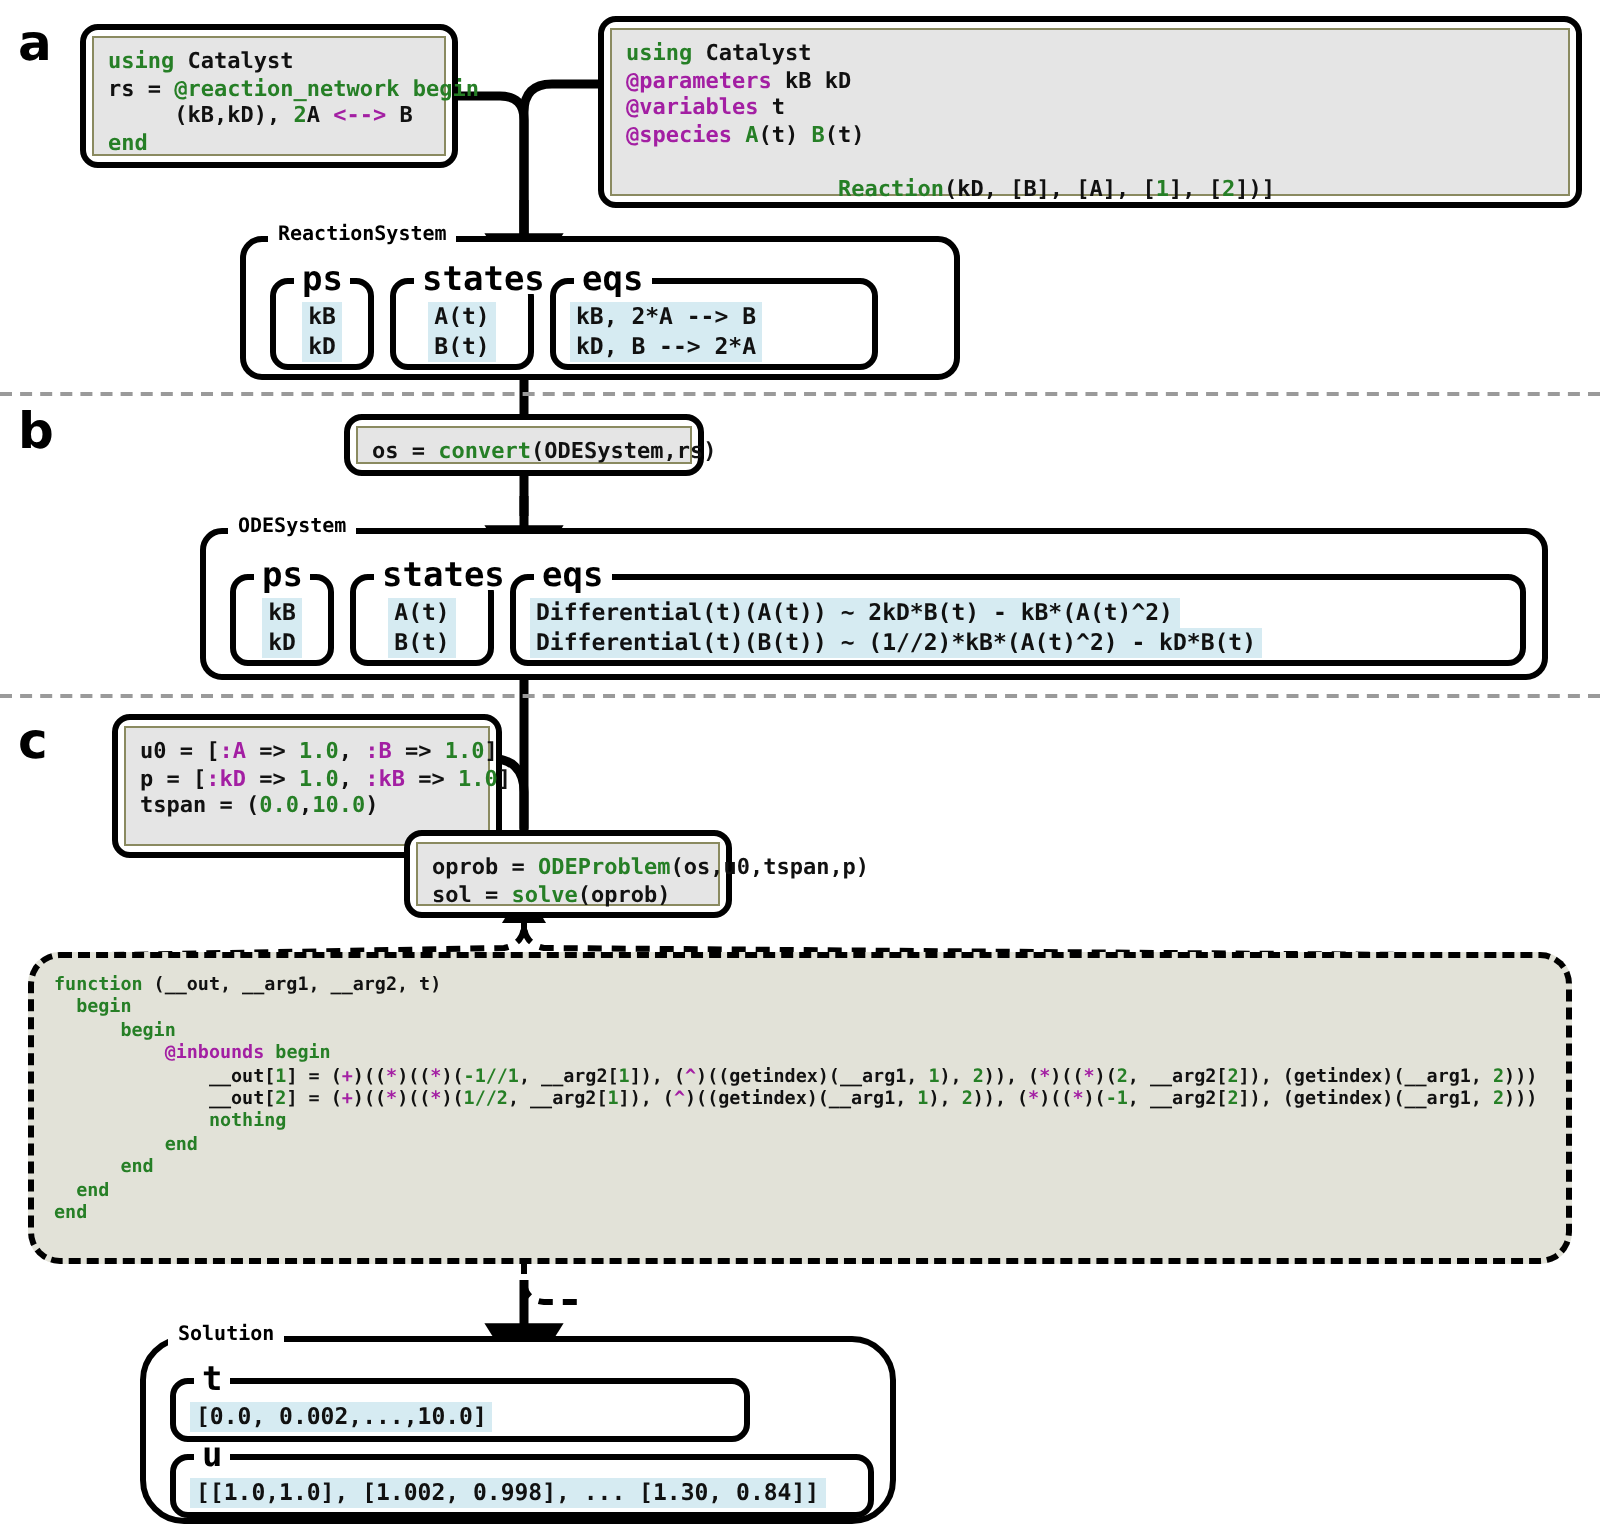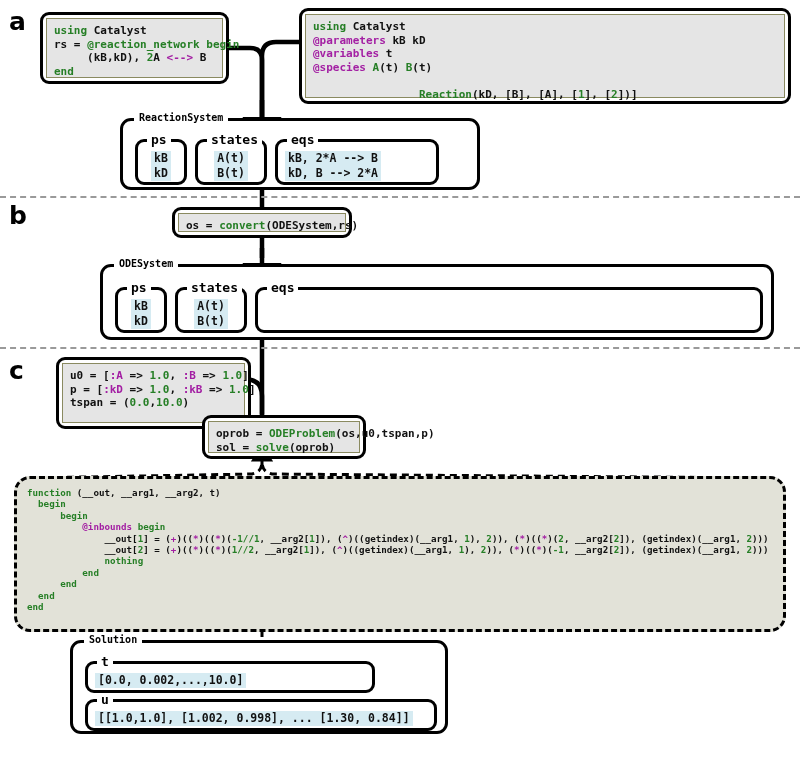--- a/index.html
+++ b/index.html
@@ -90,21 +90,21 @@
     background: #fff;
   }
   .substruct > .legend {
     position: absolute;
     top: -9px;
     left: 9px;
     background: #fff;
     padding: 0 4px;
     font-family: "DejaVu Sans Mono", monospace;
     font-weight: bold;
-    font-size: 13px;
+    font-size: 17px;
     line-height: 14px;
     color: #000;
     white-space: nowrap;
   }
   .field-rows {
     position: absolute;
     left: 7px;
     top: 9px;
     right: 7px;
   }
@@ -257,20 +257,24 @@
     <div class="substruct" style="left:72px; top:20px; width:72px; height:46px;">
       <div class="legend">states</div>
       <div class="field-rows">
           <span class="field center">A(t)</span>
           <span class="field center">B(t)</span>
         </div>
     </div>
 
     <div class="substruct" style="left:152px; top:20px; width:508px; height:46px;">
       <div class="legend">eqs</div>
+      <div class="field-rows">
+          <span class="field">Differential(t)(A(t)) ~ 2kD*B(t) - kB*(A(t)^2)</span>
+          <span class="field">Differential(t)(B(t)) ~ (1//2)*kB*(A(t)^2) - kD*B(t)</span>
+        </div>
     </div>
   </div>
 
   <div class="codebox" style="left:56px; top:357px; width:195px; height:72px;">
     <div class="inner">
         <div class="code-line"><span class="pln">u0 = [</span><span class="mac">:A</span><span class="pln"> =&gt; </span><span class="num">1.0</span><span class="pln">, </span><span class="mac">:B</span><span class="pln"> =&gt; </span><span class="num">1.0</span><span class="pln">]</span></div>
         <div class="code-line"><span class="pln">p = [</span><span class="mac">:kD</span><span class="pln"> =&gt; </span><span class="num">1.0</span><span class="pln">, </span><span class="mac">:kB</span><span class="pln"> =&gt; </span><span class="num">1.0</span><span class="pln">]</span></div>
         <div class="code-line"><span class="pln">tspan = (</span><span class="num">0.0</span><span class="pln">,</span><span class="num">10.0</span><span class="pln">)</span></div>
       </div>
   </div>
@@ -291,21 +295,21 @@
         <div class="code-line"><span class="pln">              __out[</span><span class="num">1</span><span class="pln">] = (</span><span class="op">+</span><span class="pln">)((</span><span class="op">*</span><span class="pln">)((</span><span class="op">*</span><span class="pln">)(</span><span class="num">-1//1</span><span class="pln">, __arg2[</span><span class="num">1</span><span class="pln">]), (</span><span class="op">^</span><span class="pln">)((getindex)(__arg1, </span><span class="num">1</span><span class="pln">), </span><span class="num">2</span><span class="pln">)), (</span><span class="op">*</span><span class="pln">)((</span><span class="op">*</span><span class="pln">)(</span><span class="num">2</span><span class="pln">, __arg2[</span><span class="num">2</span><span class="pln">]), (getindex)(__arg1, </span><span class="num">2</span><span class="pln">)))</span></div>
         <div class="code-line"><span class="pln">              __out[</span><span class="num">2</span><span class="pln">] = (</span><span class="op">+</span><span class="pln">)((</span><span class="op">*</span><span class="pln">)((</span><span class="op">*</span><span class="pln">)(</span><span class="num">1//2</span><span class="pln">, __arg2[</span><span class="num">1</span><span class="pln">]), (</span><span class="op">^</span><span class="pln">)((getindex)(__arg1, </span><span class="num">1</span><span class="pln">), </span><span class="num">2</span><span class="pln">)), (</span><span class="op">*</span><span class="pln">)((</span><span class="op">*</span><span class="pln">)(</span><span class="num">-1</span><span class="pln">, __arg2[</span><span class="num">2</span><span class="pln">]), (getindex)(__arg1, </span><span class="num">2</span><span class="pln">)))</span></div>
         <div class="code-line"><span class="pln">              </span><span class="kw">nothing</span></div>
         <div class="code-line"><span class="pln">          </span><span class="kw">end</span></div>
         <div class="code-line"><span class="pln">      </span><span class="kw">end</span></div>
         <div class="code-line"><span class="pln">  </span><span class="kw">end</span></div>
         <div class="code-line"><span class="pln"></span><span class="kw">end</span></div>
       </div>
   </div>
 
-  <div class="struct" style="left:70px; top:640px; width:378px; height:94px;">
+  <div class="struct" style="left:70px; top:668px; width:378px; height:94px;border-radius:22px;">
     <div class="legend">Solution</div>
 
     <div class="substruct" style="left:12px; top:18px; width:290px; height:32px;">
       <div class="legend">t</div>
       <div class="field-rows">
           <span class="field">[0.0, 0.002,...,10.0]</span>
         </div>
     </div>
 
     <div class="substruct" style="left:12px; top:56px; width:352px; height:32px;">

